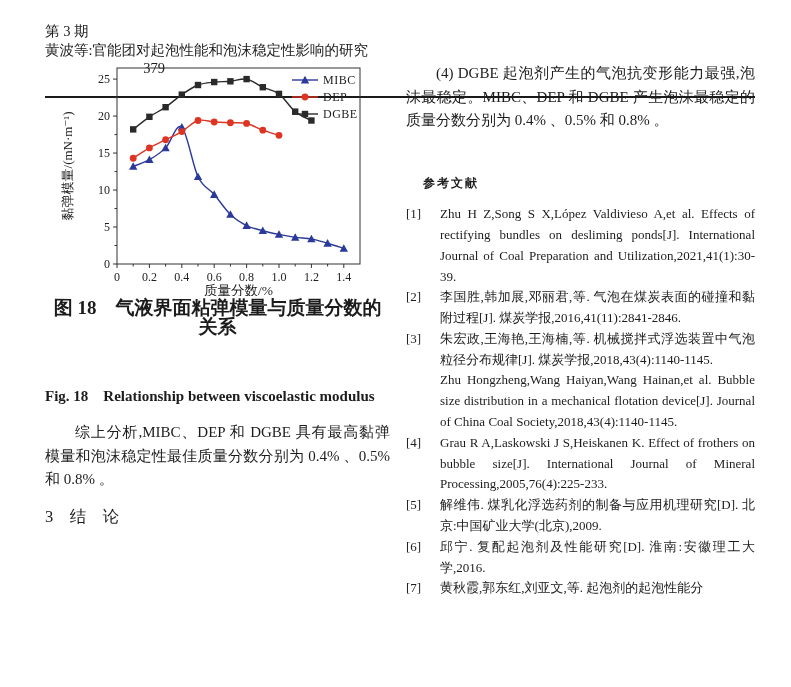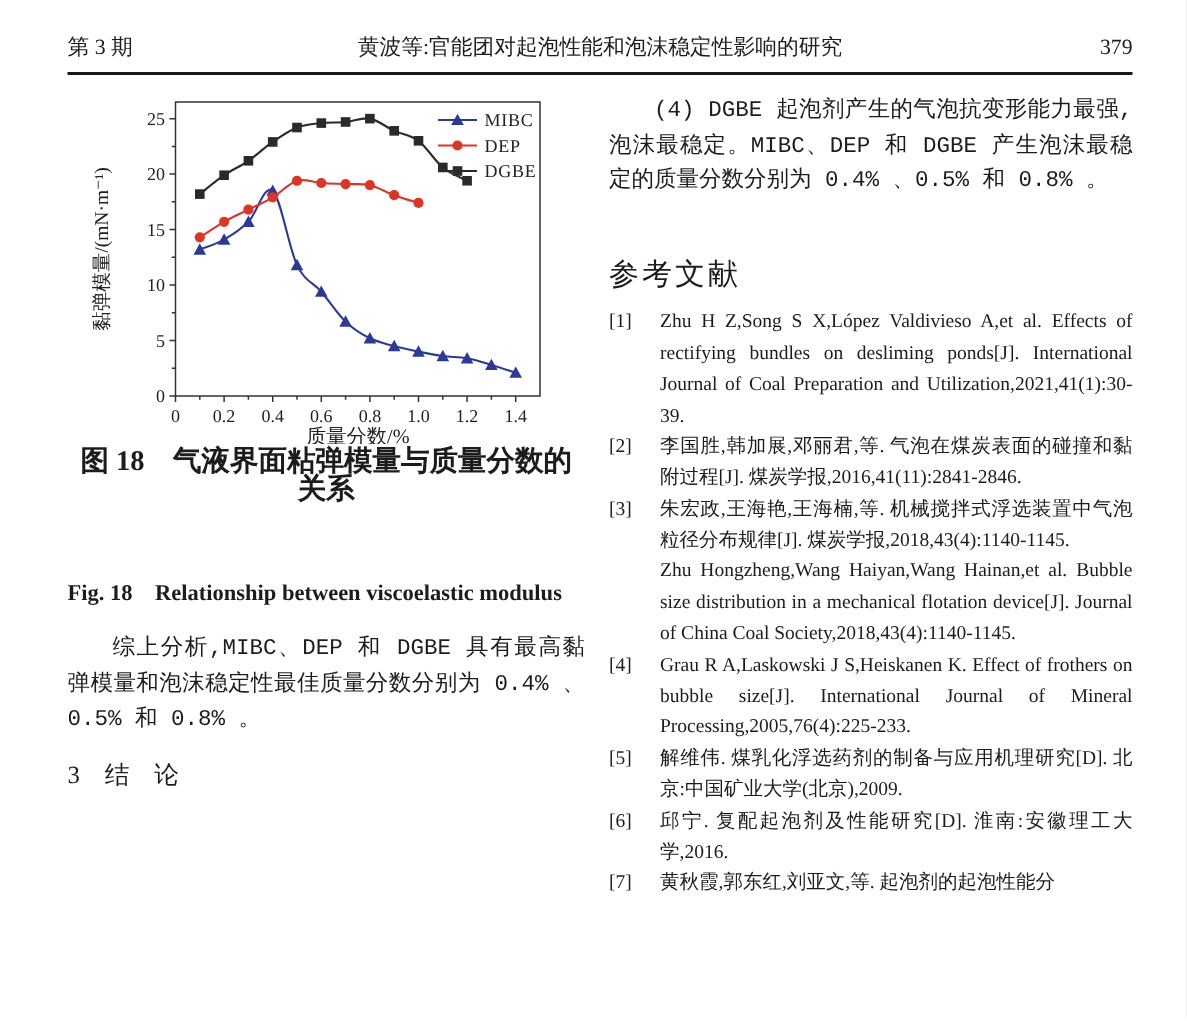--- a/index.html
+++ b/index.html
@@ -9,57 +9,58 @@
     width: 791px; height: 687px;
     margin: 0 auto;
     background: #ffffff;
     overflow: hidden;
     font-family: "Liberation Serif", "DejaVu Serif", serif;
     color: #1c1c1c;
   }
   .header {
     position: absolute; top: 22px; left: 45px; right: 36px;
     display: flex; justify-content: space-between; align-items: baseline;
-    padding-bottom: 7px;
+    padding-bottom: 19px;
     border-bottom: 2px solid #1a1a1a;
     font-size: 14.5px;
+    flex-direction: column;
   }
   .header .h-issue { width: 120px; }
   .header .h-title { flex: 1; text-align: center; }
   .header .h-page  { width: 120px; text-align: right; }
   .cols {
     position: absolute; top: 62px; left: 45px; right: 36px; bottom: 0;
     display: flex; gap: 16px;
   }
   .col-left  { width: 345px; flex: none; }
   .col-right { flex: 1; min-width: 0; }
   .body-p {
     margin: 0;
     font-size: 15px; line-height: 23.7px;
     text-align: justify;
   }
-  .indent { text-indent: 2em; font-family: Liberation Mono, monospace; }
+  .indent { text-indent: 2em; }
   .figure { margin: 0; padding: 0; }
   .figure svg { display: block; margin-left: 12px; }
   svg text { font-family: "Liberation Serif", "DejaVu Serif", serif; fill: #222; }
   .cap-cn {
     margin-top: 2px;
     font-size: 19px; font-weight: bold; text-align: center; line-height: 19px;
   }
   .cap-en {
     font-size: 15px; font-weight: bold; text-align: left; line-height: 25px; margin-top: 48px;
   }
   .p-after-fig { margin-top: 12px; }
   .sec-h {
     margin-top: 14px;
     font-size: 16.5px; font-weight: normal;
   }
   .refs-h {
     margin-top: 40px;
-    font-size: 20px; font-weight: normal; letter-spacing: 2px; line-height: 21px;
+    font-size: 12px; font-weight: bold; letter-spacing: 2px; line-height: 21px; margin-left: 17px;
   }
   .ref-list { margin-top: 10px; }
   .ref {
     display: flex;
     font-size: 13px; line-height: 20.8px;
   }
   .ref-num { flex: none; width: 34px; }
   .ref-text { flex: 1; min-width: 0; text-align: justify; }
   .ref-part { margin: 0; }
 </style>

